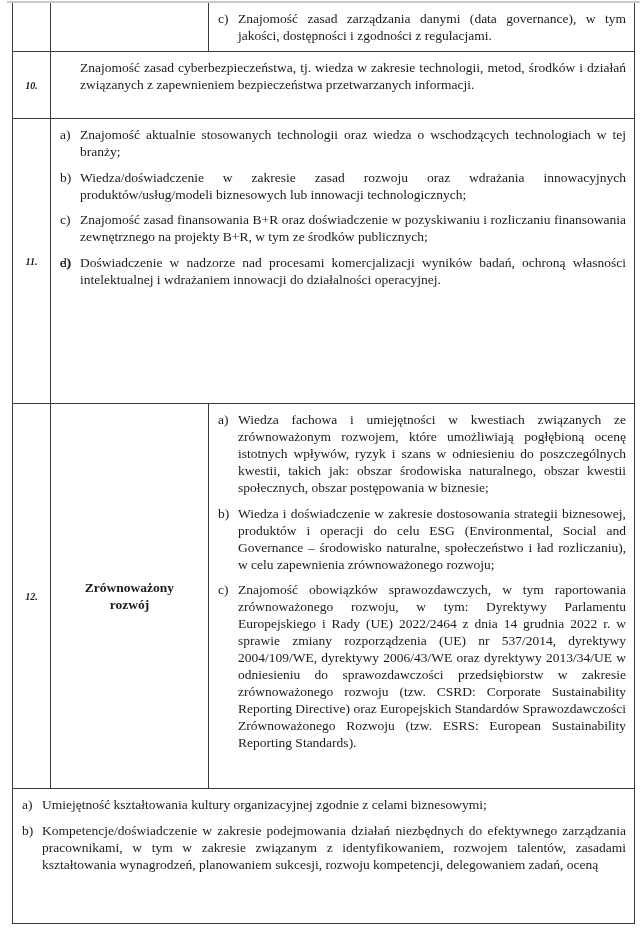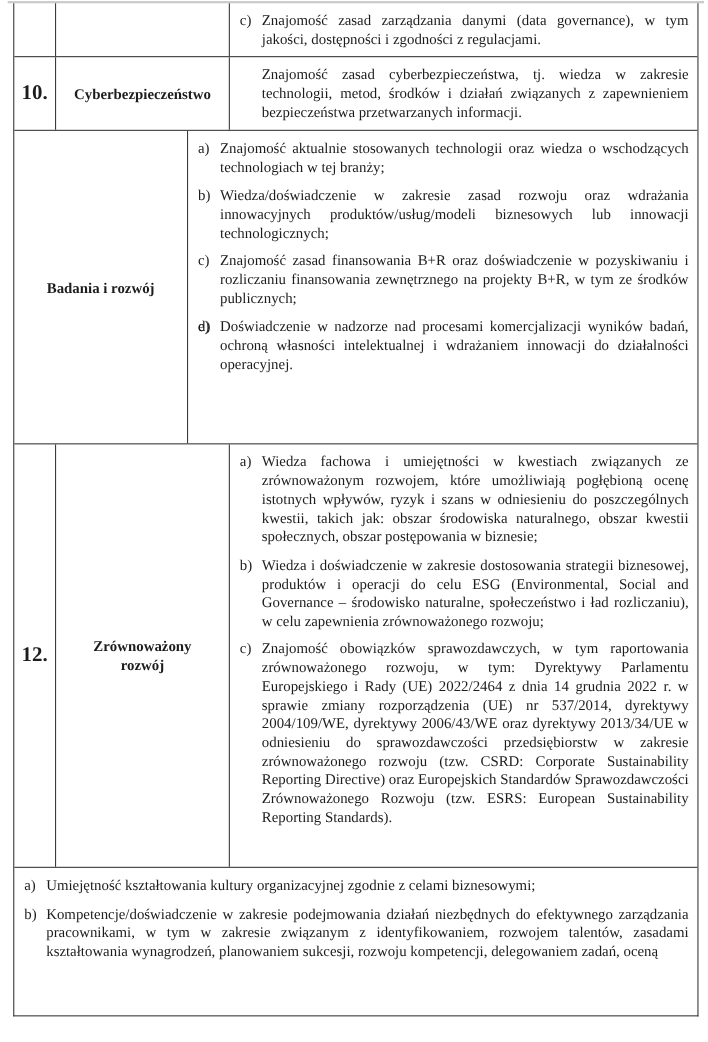--- a/index.html
+++ b/index.html
@@ -13,21 +13,21 @@
     position:absolute;left:12px;top:3px;width:623px;box-sizing:border-box;
     border-left:1.5px solid #3b3b3b;border-right:1.5px solid #3b3b3b;border-bottom:1.5px solid #3b3b3b;
   }
   .row{display:flex;box-sizing:border-box;border-top:1.5px solid #3b3b3b;}
   .row.first{border-top:none;}
   .r0{height:48px}.r1{height:67px}.r2{height:285px}.r3{height:385px}.r4{height:135px}
   .cell{box-sizing:border-box;overflow:hidden;}
   .num{
     width:38px;flex:0 0 38px;border-right:1.5px solid #3b3b3b;
     display:flex;align-items:center;justify-content:center;
-    font-weight:bold;font-size:19px;
+    font-weight:bold;font-size:10px;font-style:italic;
   }
   .name{
     width:158px;flex:0 0 158px;border-right:1.5px solid #3b3b3b;
     display:flex;flex-direction:column;align-items:center;justify-content:center;
     font-weight:bold;font-size:13.5px;text-align:center;line-height:17px;padding:0 6px;
   }
   .content{
     flex:1;padding:7px 8px 0 9px;font-size:13.5px;line-height:17px;
     text-align:justify;
   }
@@ -53,37 +53,30 @@
       <div class="cell content">
         <div class="item">
           <span class="marker">c)</span>
           <span>Znajomość zasad zarządzania danymi (</span><span class="it">data governance</span><span>), w tym jakości, dostępności i zgodności z regulacjami.</span>
         </div>
       </div>
     </div>
 
     <div class="row r1">
       <div class="cell num">10.</div>
-      <div class="cell name">
-        <div>Cyberbezpieczeństwo</div>
-        <div></div>
-      </div>
       <div class="cell content">
         <div class="item">
           <span class="marker"></span>
           <span>Znajomość zasad cyberbezpieczeństwa, tj. wiedza w zakresie technologii, metod, środków i działań związanych z zapewnieniem bezpieczeństwa przetwarzanych informacji.</span>
         </div>
       </div>
     </div>
 
     <div class="row r2">
-      <div class="cell name">
-        <div>Badania i rozwój</div>
-        <div></div>
-      </div>
+      <div class="cell num">11.</div>
       <div class="cell content">
         <div class="item">
           <span class="marker">a)</span>
           <span>Znajomość aktualnie stosowanych technologii oraz wiedza o wschodzących technologiach w tej branży;</span>
         </div>
         <div class="item">
           <span class="marker">b)</span>
           <span>Wiedza/doświadczenie w zakresie zasad rozwoju oraz wdrażania innowacyjnych produktów/usług/modeli biznesowych lub innowacji technologicznych;</span>
         </div>
         <div class="item">

